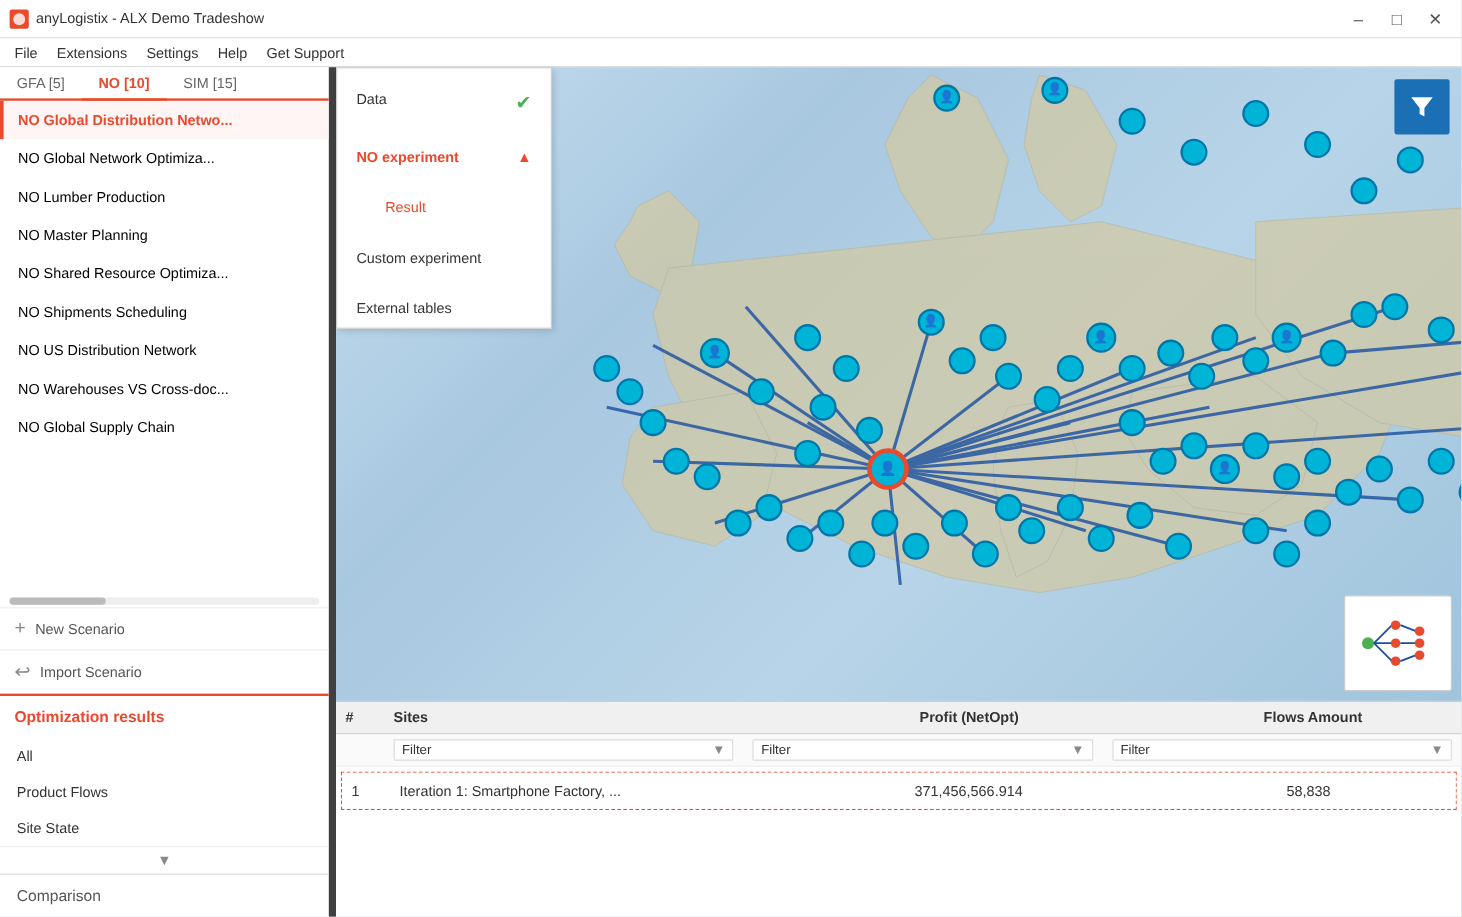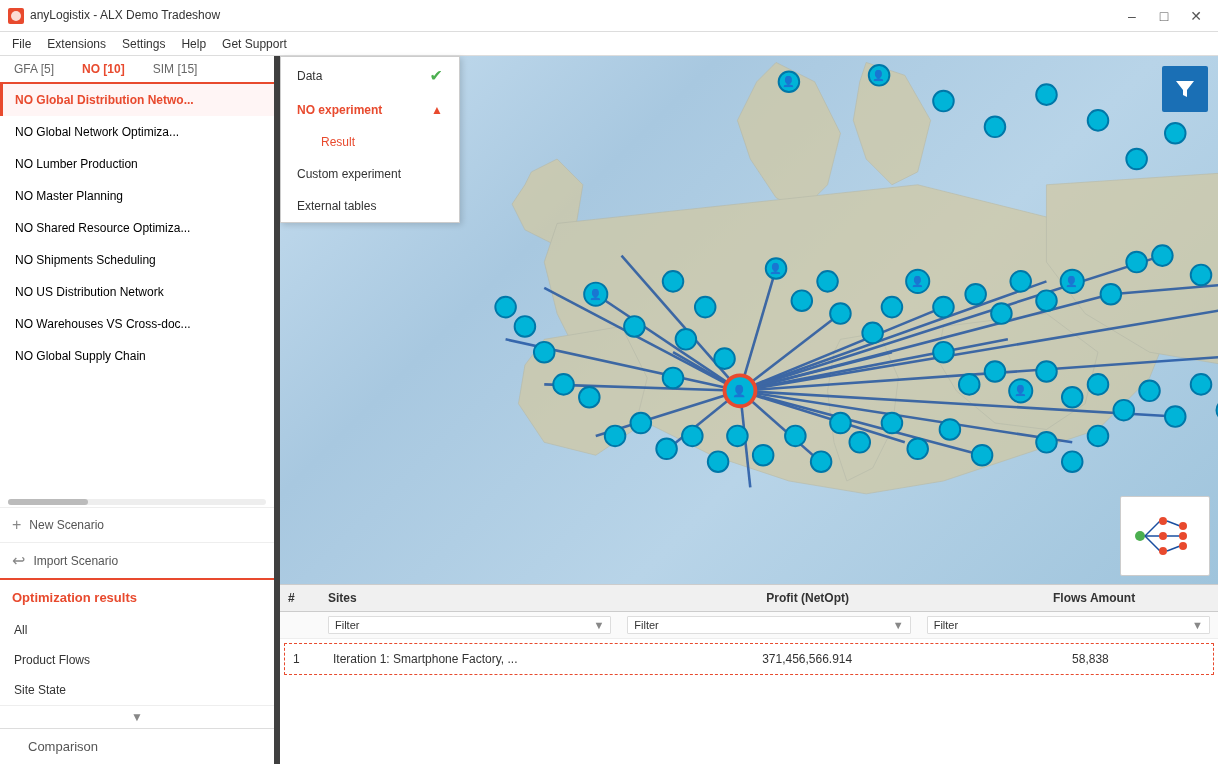--- a/index.html
+++ b/index.html
@@ -45,21 +45,21 @@
 
     .action-row { display: flex; align-items: center; padding: 8px 12px; gap: 8px; font-size: 12px; color: #555; cursor: pointer; border-top: 1px solid #eee; }
     .action-icon { font-size: 16px; color: #888; }
 
     
     .bottom-left { border-top: 2px solid #e84a2e; }
     .section-title { padding: 10px 12px; font-size: 13px; font-weight: 600; color: #e84a2e; }
     .nav-item { padding: 8px 14px; font-size: 12px; cursor: pointer; color: #333; }
     .chevron-row { display: flex; justify-content: center; padding: 4px; border-top: 1px solid #eee; }
 
-    .comparison-section { padding: 10px 28px; font-size: 13px; color: #555; border-top: 1px solid #ddd; }
+    .comparison-section { padding: 10px 14px; font-size: 13px; color: #555; border-top: 1px solid #ddd; }
 
     
     .right-panel { flex: 1; display: flex; flex-direction: column; overflow: hidden; }
 
     
     .map-area { flex: 1; position: relative; background: #b8d4e8; overflow: hidden; }
     .map-bg {
       position: absolute; inset: 0;
       background: linear-gradient(135deg, #c8dff0 0%, #a8c8e0 30%, #b8d4e8 60%, #9fc4dc 100%);
     }
@@ -90,21 +90,21 @@
     .cell-sites { flex: 2; padding: 8px 8px; font-size: 12px; color: #333; }
     .cell-profit { flex: 2; padding: 8px 8px; font-size: 12px; color: #333; text-align: center; }
     .cell-flows { flex: 1.5; padding: 8px 8px; font-size: 12px; color: #333; text-align: center; }
 
     
     .dropdown-panel {
       position: absolute; left: 280px; top: 56px; width: 180px;
       background: #fff; border: 1px solid #ccc; box-shadow: 2px 2px 6px rgba(0,0,0,0.15);
       z-index: 100;
     }
-    .dropdown-item { padding: 9px 16px; font-size: 12px; cursor: pointer; color: #333; display: flex; align-items: center; justify-content: space-between; }
+    .dropdown-item { padding: 9px 16px; font-size: 12px; cursor: pointer; color: #333; display: flex; justify-content: space-between; margin-top: 10px; }
     .dropdown-item.active-exp { color: #e84a2e; font-weight: 600; }
     .dropdown-item.sub { padding-left: 40px; color: #e84a2e; }
     .check-icon { color: #4caf50; font-size: 16px; }
     .chevron-icon { font-size: 12px; color: #e84a2e; }
 
     
     .map-svg { position: absolute; inset: 0; width: 100%; height: 100%; pointer-events: none; }
   </style>
 </head>
 <body>

